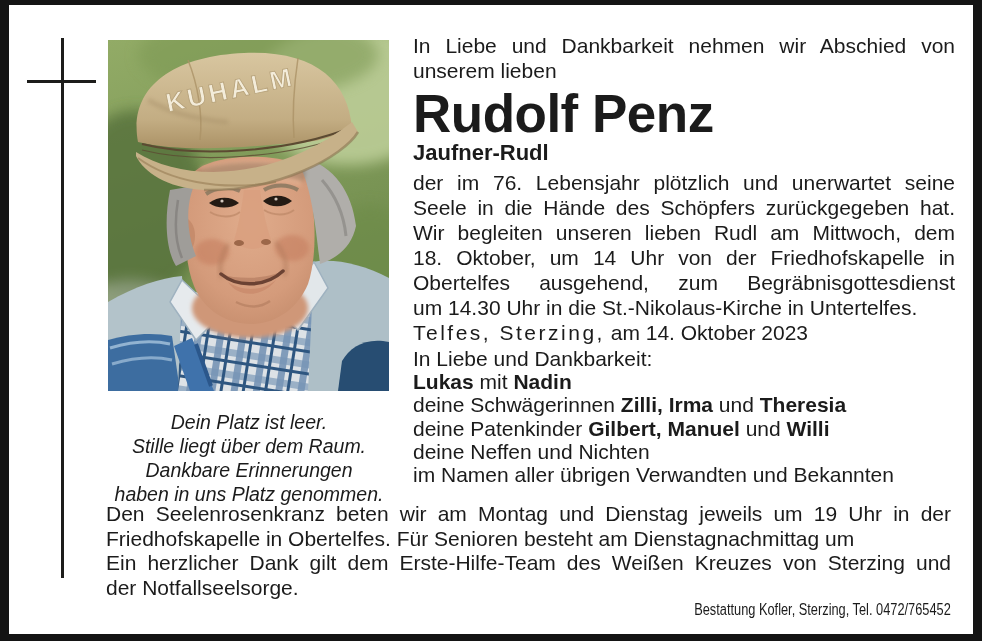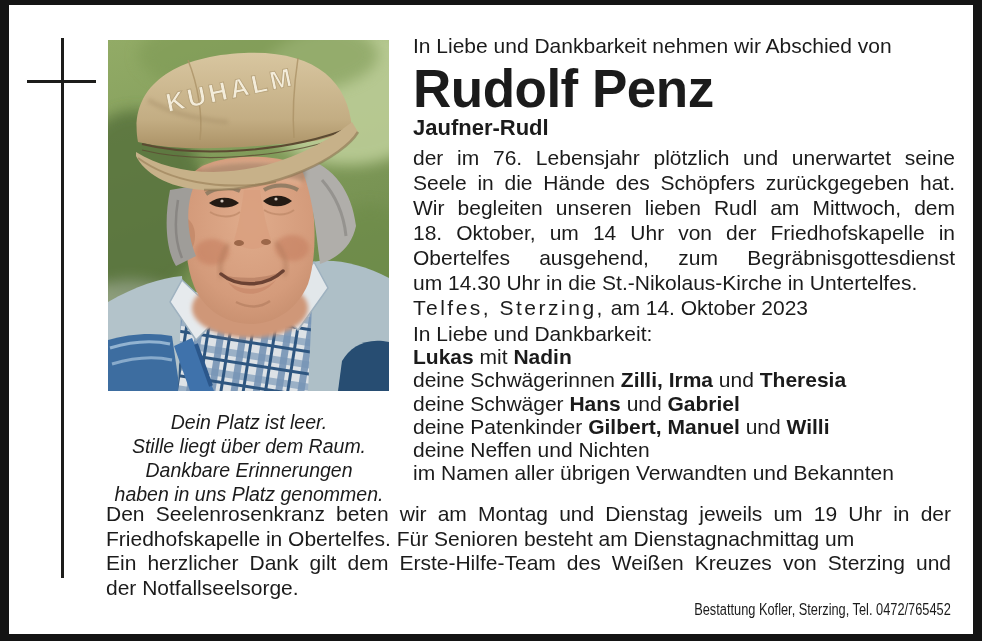--- a/index.html
+++ b/index.html
@@ -154,40 +154,40 @@
     <div class="poem">
         <div>Dein Platz ist leer.</div>
         <div>Stille liegt über dem Raum.</div>
         <div>Dankbare Erinnerungen</div>
         <div>haben in uns Platz genommen.</div>
       </div>
 
     <div class="col-right">
       <div class="intro jlines">
           <div>In Liebe und Dankbarkeit nehmen wir Abschied von</div>
+          <div>unserem lieben</div>
         </div>
       <div class="name">Rudolf Penz</div>
       <div class="subname">Jaufner-Rudl</div>
       <div class="announce jlines">
           <div>der im 76. Lebensjahr plötzlich und unerwartet seine</div>
           <div>Seele in die Hände des Schöpfers zurückgegeben hat.</div>
           <div>Wir begleiten unseren lieben Rudl am Mittwoch, dem</div>
           <div>18. Oktober, um 14 Uhr von der Friedhofskapelle in</div>
           <div>Obertelfes ausgehend, zum Begräbnisgottesdienst</div>
           <div>um 14.30 Uhr in die St.-Nikolaus-Kirche in Untertelfes.</div>
         </div>
       <div class="dateline">
         <span class="places">Telfes, Sterzing,</span>
         <span>am 14. Oktober 2023</span>
       </div>
       <div class="condolence-heading">In Liebe und Dankbarkeit:</div>
       <div class="mourners">
           <div><span class="b">Lukas</span><span> mit </span><span class="b">Nadin</span></div>
           <div><span>deine Schwägerinnen </span><span class="b">Zilli, Irma</span><span> und </span><span class="b">Theresia</span></div>
-          <div><span>deine Schwäger </span><span class="b">Hans</span><span> und </span><span class="b">Gabriel</span></div>
           <div><span>deine Patenkinder </span><span class="b">Gilbert, Manuel</span><span> und </span><span class="b">Willi</span></div>
           <div><span>deine Neffen und Nichten</span></div>
           <div><span>im Namen aller übrigen Verwandten und Bekannten</span></div>
         </div>
     </div>
 
     <div class="footer">
       <div class="jlines">
           <div>Den Seelenrosenkranz beten wir am Montag und Dienstag jeweils um 19 Uhr in der</div>
           <div>Friedhofskapelle in Obertelfes. Für Senioren besteht am Dienstagnachmittag um</div>

